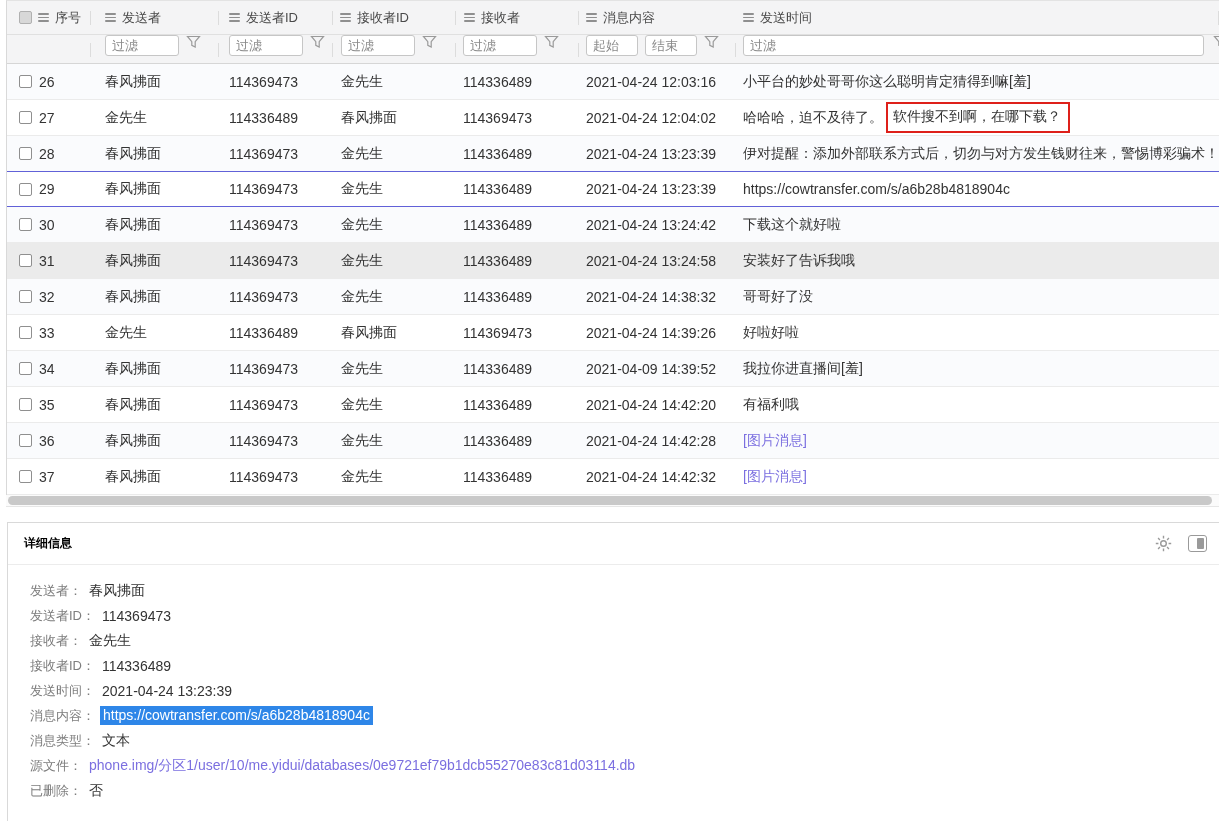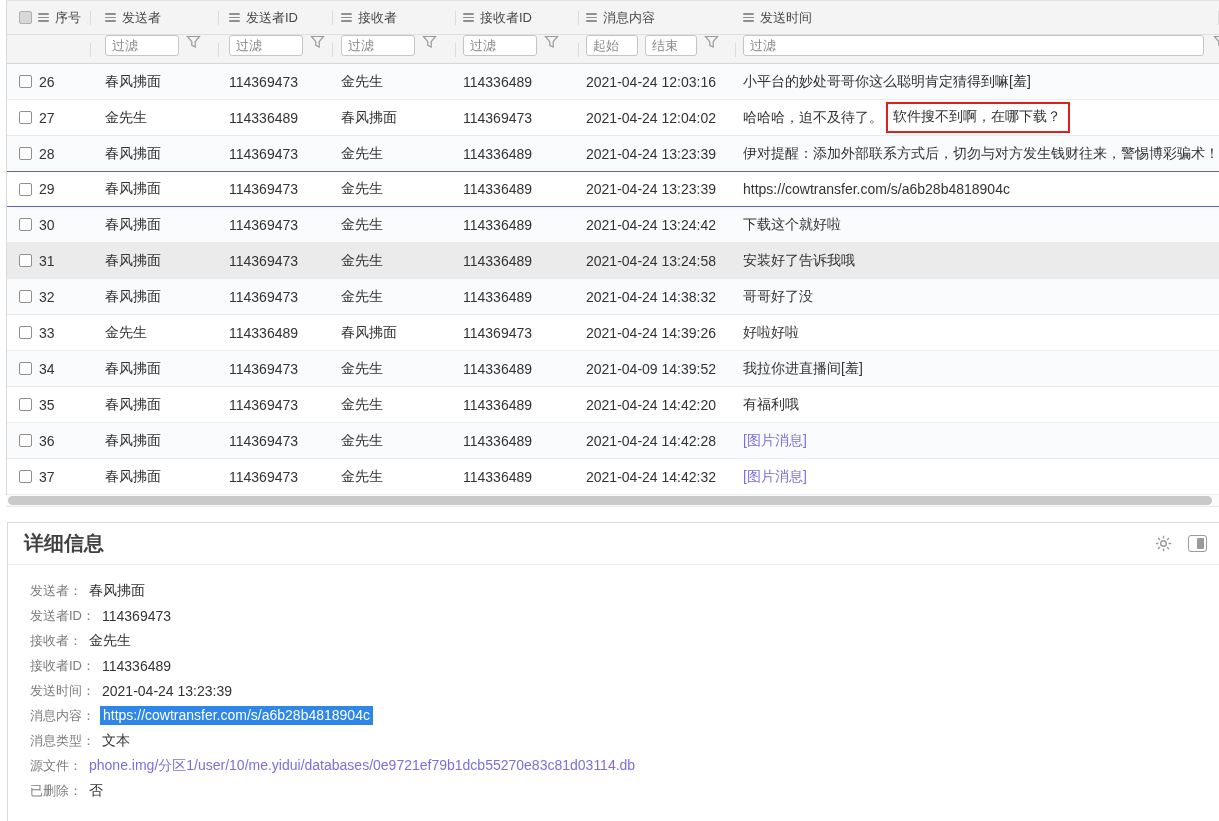--- a/index.html
+++ b/index.html
@@ -51,21 +51,21 @@
   
   .hscroll { position:absolute; left:6px; right:0; top:495px; height:12px; background:#fbfbfb;
              border-bottom:1px solid #e6e6e6; }
   .hthumb { position:absolute; left:2px; right:7px; top:1px; height:9px; background:#c9c9c9; border-radius:5px; }
 
   
   .detail { position:absolute; left:7px; top:522px; right:0; bottom:0; background:#fff;
             border:1px solid #d9d9d9; border-right:none; border-bottom:none; }
   .detail-head { height:42px; display:flex; align-items:center; padding:0 10px 0 16px;
                  border-bottom:1px solid #ececec; }
-  .detail-title { font-size:20px; font-weight:bold; color:#404040; }
+  .detail-title { font-size:12px; font-weight:bold; color:#000000; }
   .detail-tools { margin-left:auto; display:flex; align-items:center; gap:14px; padding-right:2px; }
   .toggle-icon { width:19px; height:17px; border:1.5px solid #9a9a9a; border-radius:3px; position:relative; }
   .toggle-icon i { position:absolute; right:2px; top:2px; bottom:2px; width:7px; background:#9a9a9a; border-radius:1px; }
 
   .fields { padding:13px 0 0 22px; }
   .frow { display:flex; align-items:center; height:25px; font-size:13px; }
   .flabel { color:#7d7d7d; white-space:pre; }
   .fvalue { color:#333; font-size:14px; margin-left:7px; white-space:nowrap; }
   .fvalue.hl { background:#2e86e8; color:#fff; padding:1px 3px 2px 3px; margin-left:5px; }
   .fvalue.lnk { color:#7b6fe0; }
@@ -96,35 +96,35 @@
         <span>发送者</span>
       </div>
       <div class="th pl-b">
         <span class="menu-icon">
             <i></i>
             <i></i>
             <i></i>
           </span>
         <span>发送者ID</span>
       </div>
+      <div class="th pl-d">
+        <span class="menu-icon">
+            <i></i>
+            <i></i>
+            <i></i>
+          </span>
+        <span>接收者ID</span>
+      </div>
       <div class="th pl-c">
         <span class="menu-icon">
             <i></i>
             <i></i>
             <i></i>
           </span>
         <span>接收者</span>
-      </div>
-      <div class="th pl-d">
-        <span class="menu-icon">
-            <i></i>
-            <i></i>
-            <i></i>
-          </span>
-        <span>接收者ID</span>
       </div>
       <div class="th pl-d last">
         <span class="menu-icon">
             <i></i>
             <i></i>
             <i></i>
           </span>
         <span>消息内容</span>
       </div>
       <div class="th pl-d">

